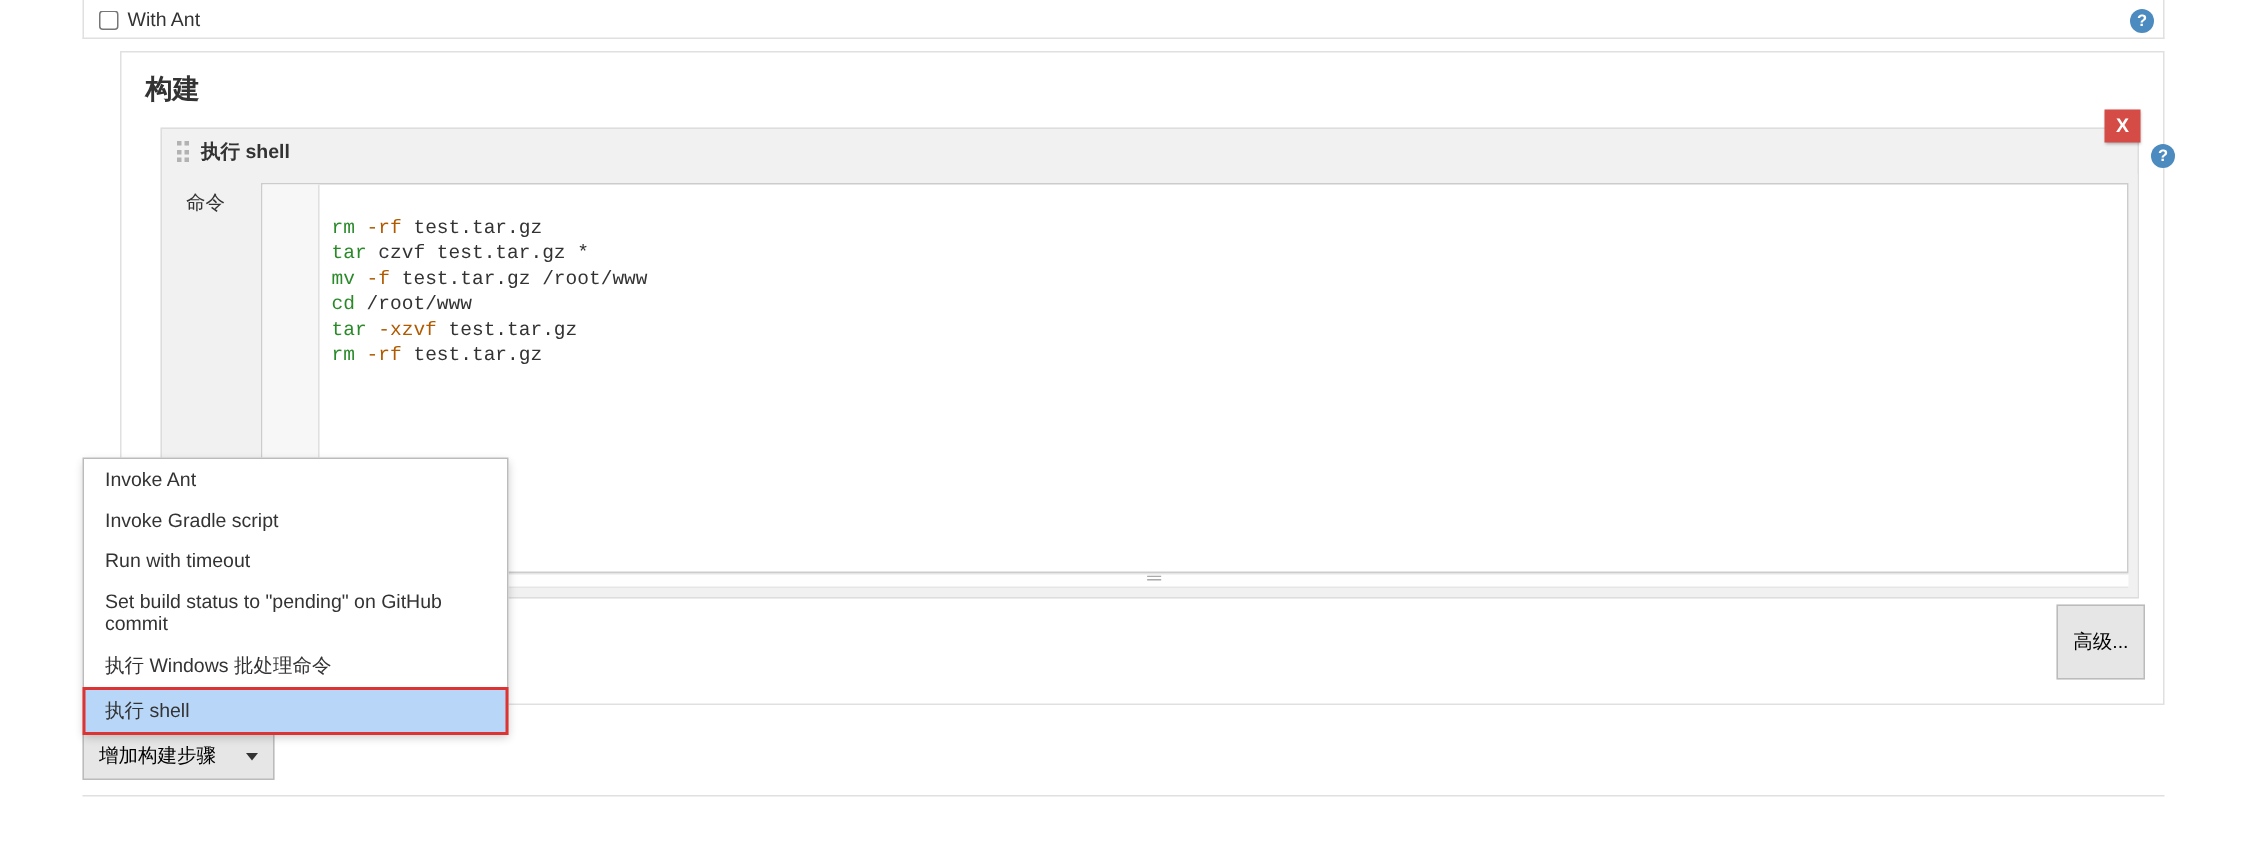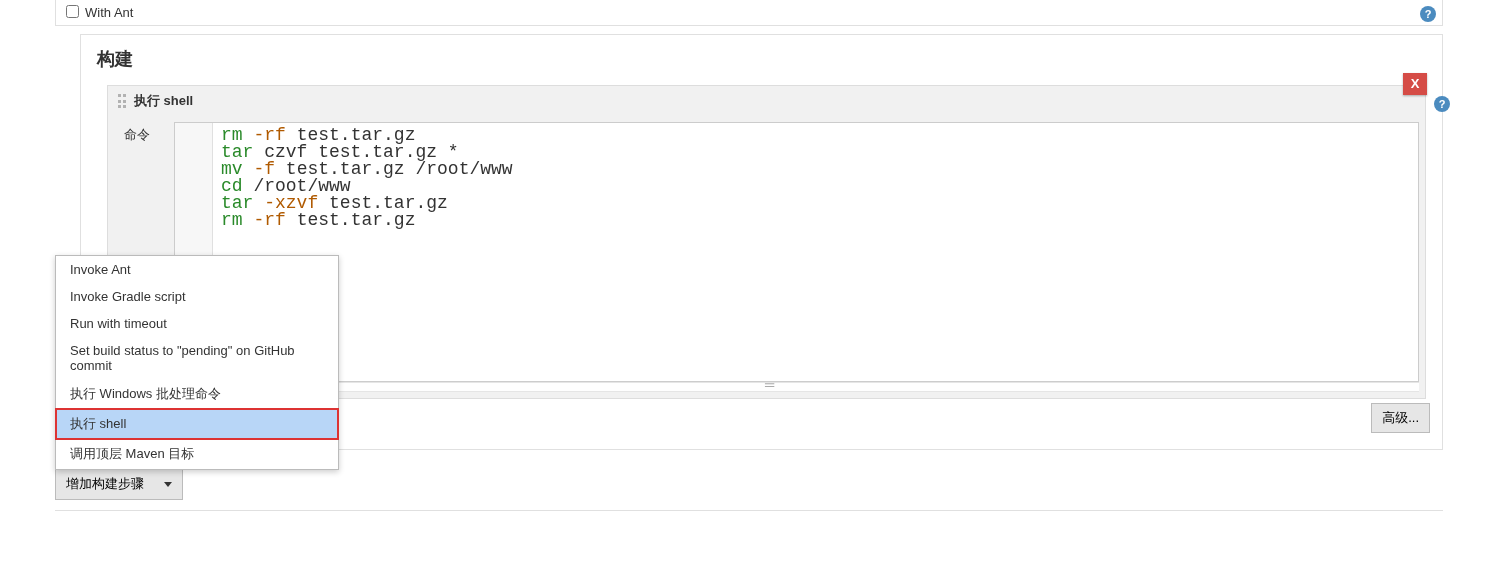--- a/index.html
+++ b/index.html
@@ -12,21 +12,21 @@
     }
     .section-container {
       border: 1px solid #e0e0e0;
       margin: 0 55px 8px 55px;
       background: #fff;
       position: relative;
     }
     .section-top {
       padding: 5px 10px;
       display: flex;
-      align-items: flex-start;
+      align-items: flex-end;
       gap: 6px;
     }
     .section-top input[type=checkbox] {
       width: 13px;
       height: 13px;
     }
     .help-icon {
       position: absolute;
       right: 6px;
       top: 6px;
@@ -137,23 +137,23 @@
     }
     .code-editor {
       flex: 1;
       background: #fff;
       border: 1px solid #ccc;
       min-height: 260px;
       position: relative;
     }
     .code-content {
       font-family: "Courier New", monospace;
-      font-size: 18px;
+      font-size: 13px;
       line-height: 17px;
-      padding: 4px 0 4px 46px;
+      padding: 20px 0 4px 46px;
       white-space: pre;
       color: #333;
     }
     .code-gutter {
       position: absolute;
       left: 0;
       top: 0;
       bottom: 0;
       width: 38px;
       background: #f7f7f7;
@@ -200,21 +200,21 @@
       display: inline-block;
       width: 0; height: 0;
       border-left: 4px solid transparent;
       border-right: 4px solid transparent;
       border-top: 5px solid #333;
     }
     .advanced-btn {
       margin-left: auto;
       background: #e6e6e6;
       border: 1px solid #bbb;
-      padding: 5px 10px;
+      padding: 15px 10px;
       font-size: 13px;
       cursor: pointer;
       margin-right: -4px;
     }
     .menu-popup {
       position: absolute;
       bottom: 30px;
       left: 0;
       width: 284px;
       background: #fff;
@@ -304,21 +304,20 @@
 </div>
 
 <div class="bottom-bar">
   <div class="menu-popup" id="menu-popup">
       <div class="menu-item">Invoke Ant</div>
       <div class="menu-item">Invoke Gradle script</div>
       <div class="menu-item">Run with timeout</div>
       <div class="menu-item">Set build status to "pending" on GitHub commit</div>
       <div class="menu-item">执行 Windows 批处理命令</div>
       <div class="menu-item highlighted">执行 shell</div>
-      <div class="menu-item">调用顶层 Maven 目标</div>
     </div>
   <button class="dropdown-btn">
     <span>增加构建步骤</span>
     <span class="caret"></span>
   </button>
 </div>
 
 <div class="next-section"></div>
 
 </body></html>

